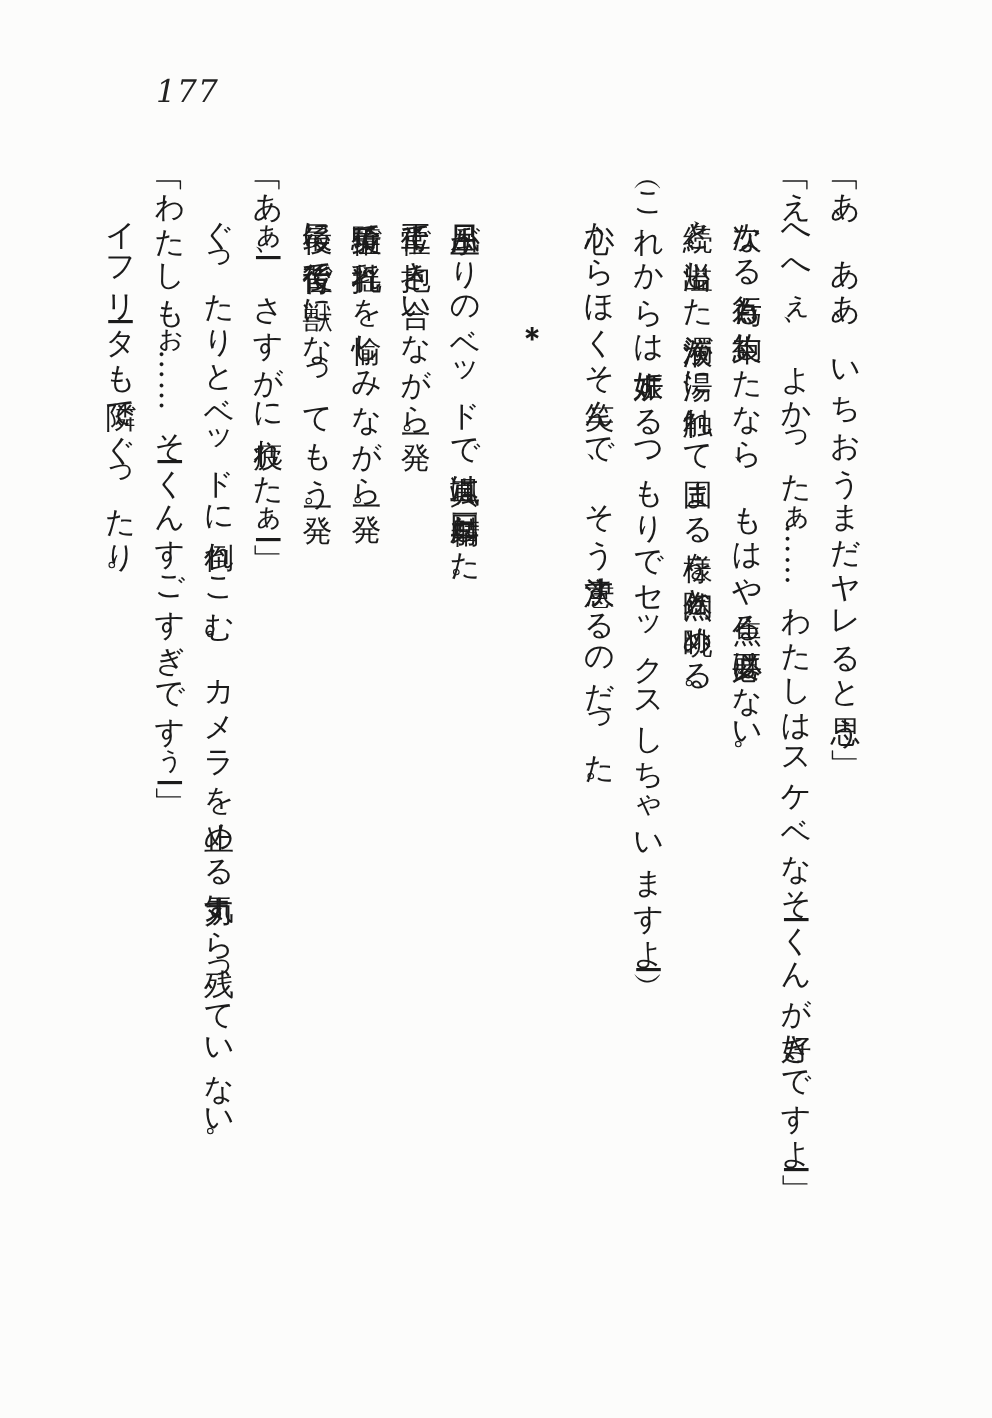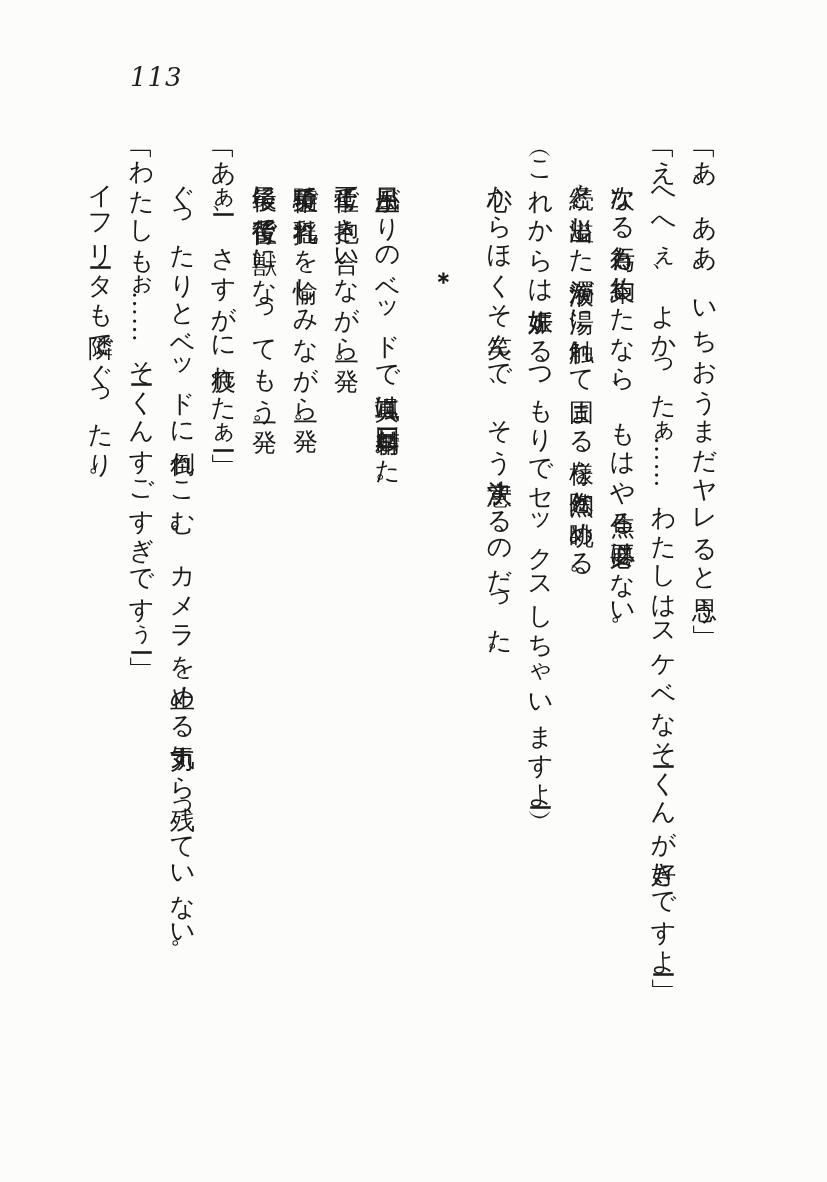--- a/index.html
+++ b/index.html
@@ -56,21 +56,21 @@
     margin-right: 15px;
     margin-left: 15px;
     font-weight: bold;
   }
 </style>
 </head>
 <body>
 
 <div class="page">
 
-  <div class="page-number">113</div>
+  <div class="page-number">177</div>
 
   <main class="text-block">
     <p class="no-indent">「あ、ああ、いちおうまだヤレると思う」</p>
     <p class="no-indent">「えへへぇ、よかったぁ……わたしはスケベなそーくんが好きですよー」</p>
     <p class="indent">次なる行為も約束したなら、もはや焦る必要はない。</p>
     <p class="indent">続々と溢出した濁液が湯に触れて固まる様を陶然と眺める。</p>
     <p class="no-indent">（これからは妊娠するつもりでセックスしちゃいますよー）</p>
     <p class="indent">心からほくそ笑んで、そう決意するのだった。</p>
 
     <p class="separator">＊</p>

